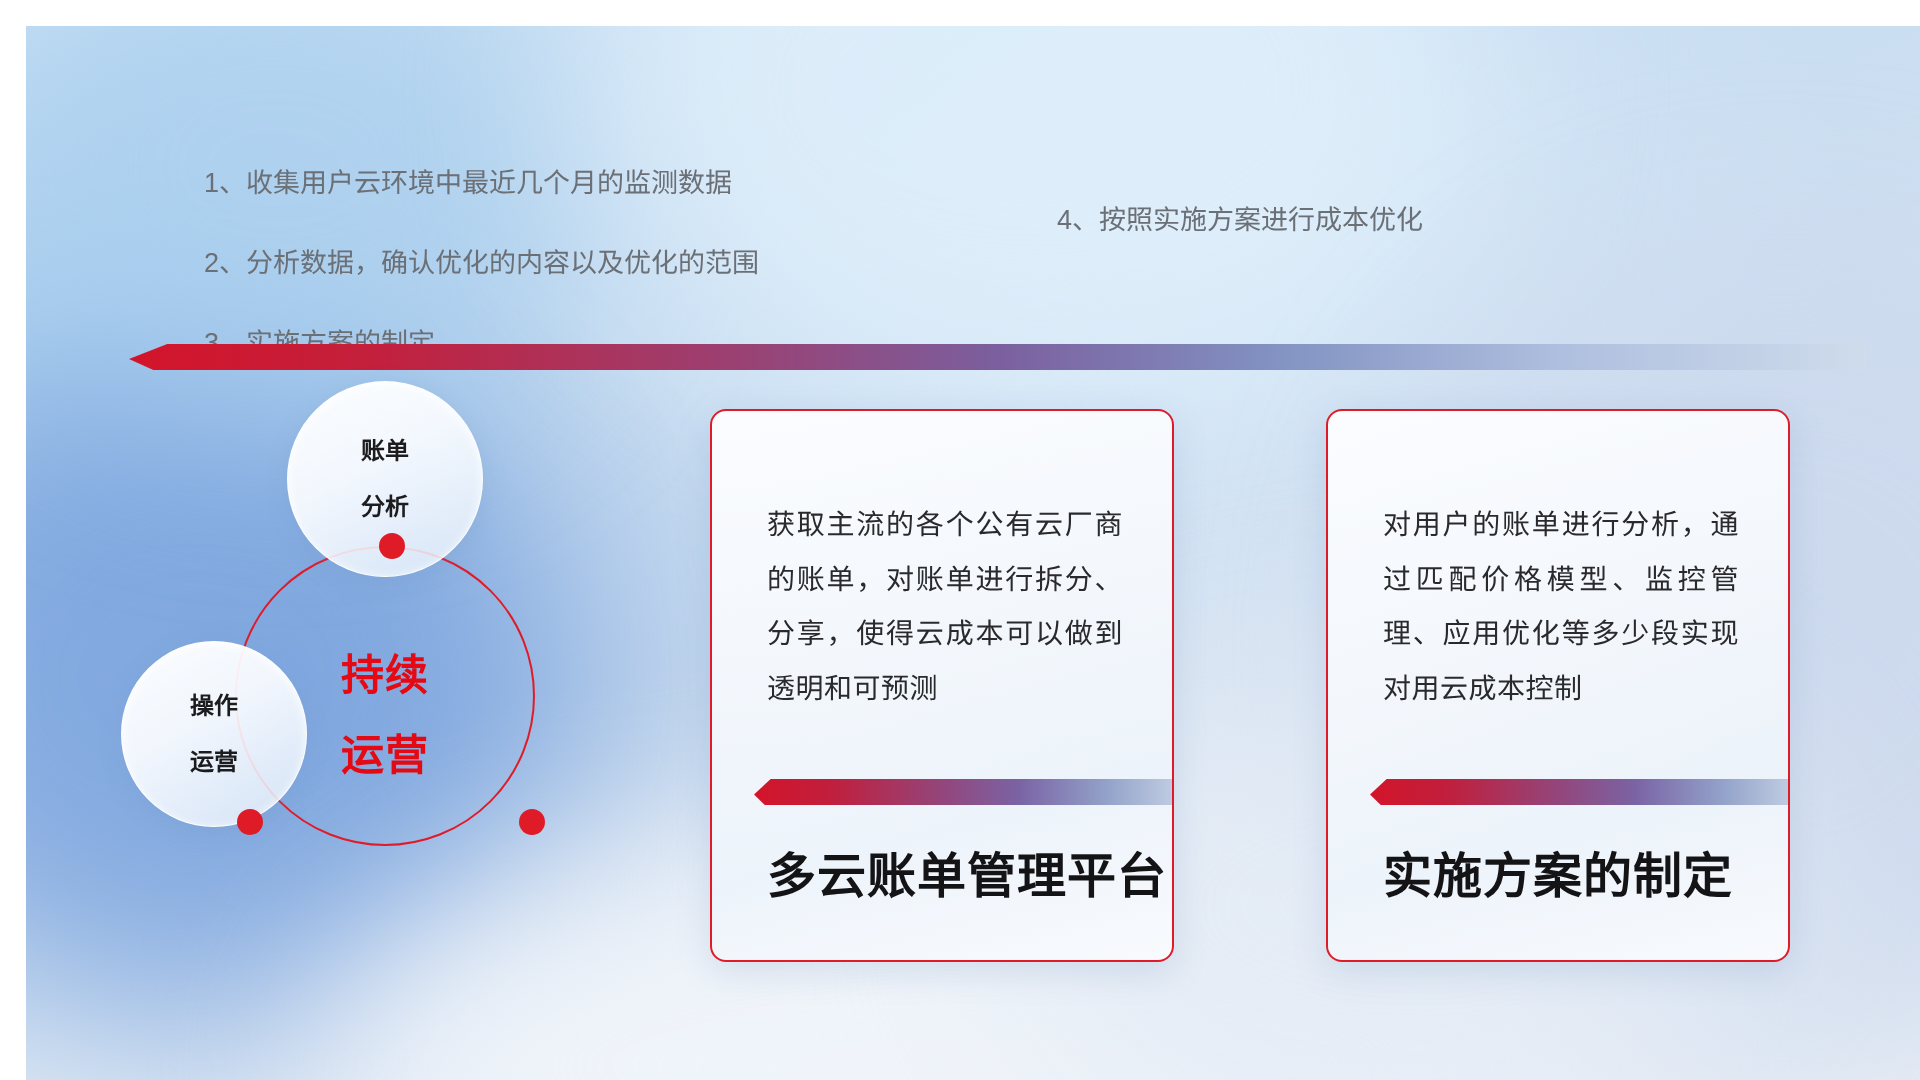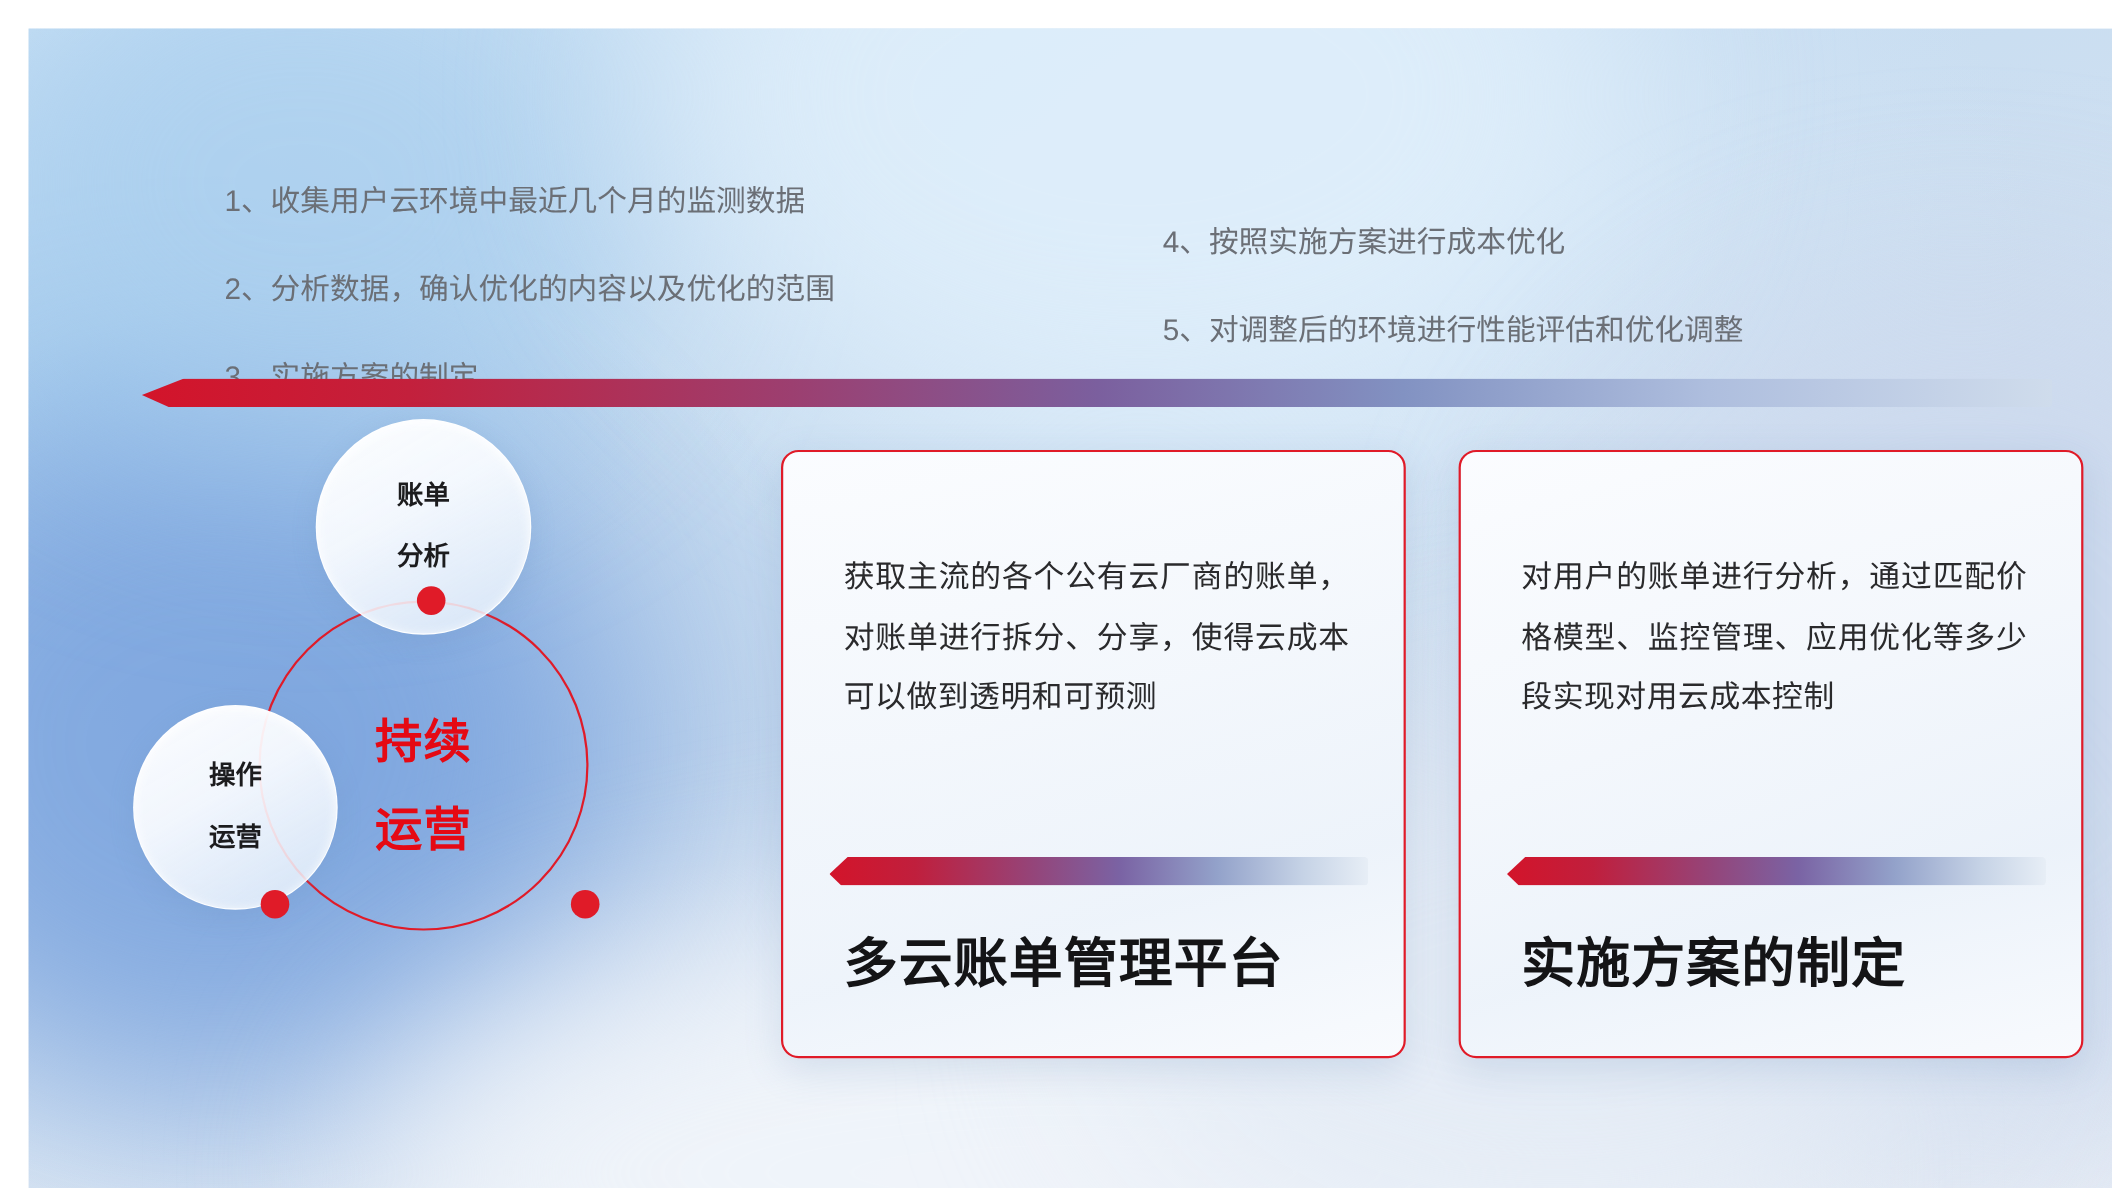--- a/index.html
+++ b/index.html
@@ -138,21 +138,21 @@
     font-weight: 800;
     font-size: 43px;
     line-height: 1.25;
     letter-spacing: 1px;
   }
 
   
   .card {
     position: absolute;
     top: 383px;
-    width: 568px;
+    width: 464px;
     height: 553px;
     border-radius: 16px;
     border: 2px solid #e01b28;
     background: linear-gradient(165deg,
         rgba(252,253,255,0.97) 0%,
         rgba(246,249,253,0.95) 38%,
         rgba(238,244,251,0.93) 72%,
         rgba(249,251,254,0.97) 100%);
     box-shadow: 0 10px 34px rgba(90,125,175,0.18);
     overflow: hidden;
@@ -216,21 +216,20 @@
   <div class="blob blob-f"></div>
 
   <ul class="bullets" id="bullets-left">
     <li>1、收集用户云环境中最近几个月的监测数据</li>
     <li>2、分析数据，确认优化的内容以及优化的范围</li>
     <li>3、实施方案的制定</li>
   </ul>
 
   <ul class="bullets" id="bullets-right">
     <li>4、按照实施方案进行成本优化</li>
-    <li>5、对调整后的环境进行性能评估和优化调整</li>
   </ul>
 
   <div id="main-divider"></div>
 
   <div id="venn">
 
     <div class="ring" id="ring-main"></div>
 
     <div class="bubble" id="bubble-top">
       <span>账单</span>

